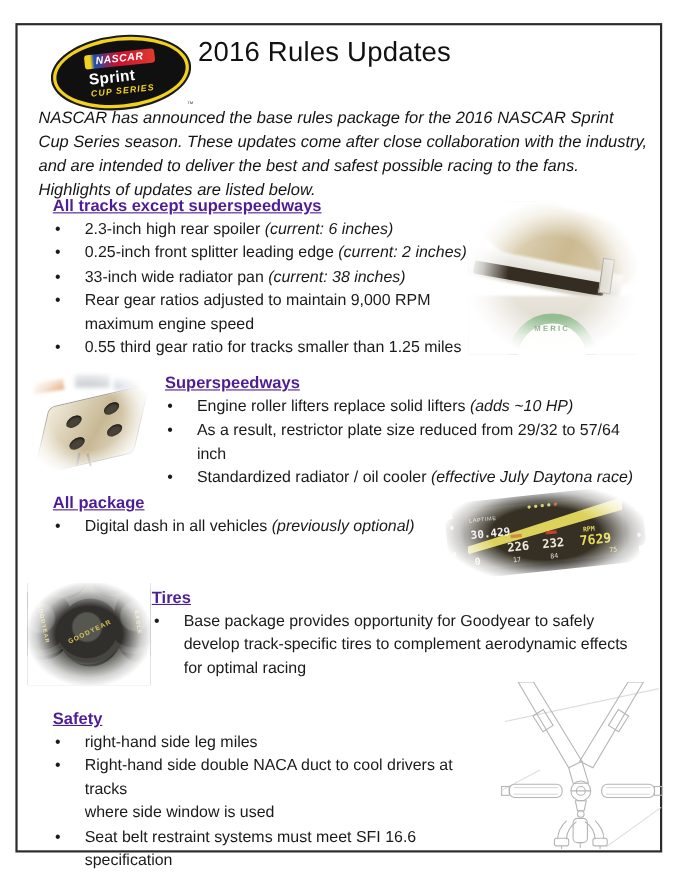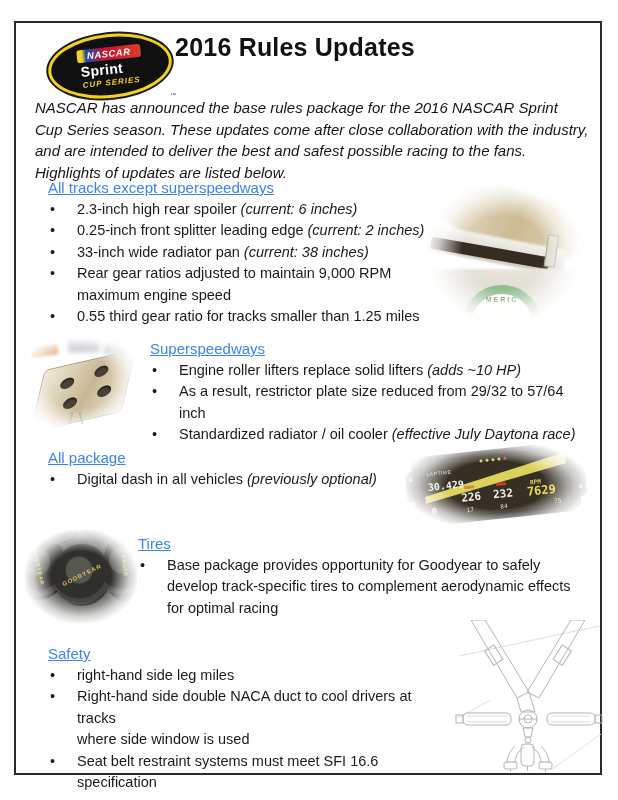--- a/index.html
+++ b/index.html
@@ -25,29 +25,29 @@
   }
   .nascar-bar span{color:#fff;font-weight:bold;font-style:italic;font-size:9.5px;letter-spacing:.5px;}
   .sprint-row{display:flex;align-items:center;gap:2px;margin-top:1px;}
   .sprint-row .nm{color:#fff;font-weight:bold;font-size:14px;letter-spacing:.3px;}
   .wing{width:15px;height:13px;
     background:conic-gradient(from 205deg at 0% 100%,transparent 0 8deg,#f2c81c 8deg 15deg,transparent 15deg 24deg,#f2c81c 24deg 31deg,transparent 31deg 40deg,#f2c81c 40deg 47deg,transparent 47deg);}
   .cup-series{color:#f2d21f;font-weight:bold;font-style:italic;font-size:8px;letter-spacing:1px;margin-top:1px;}
   .tm{position:absolute;right:-2px;bottom:0;font-size:6px;color:#555;}
   .page-title{
     position:absolute;left:170px;top:33px;width:250px;text-align:center;
-    font-size:25px;font-weight:bold;color:#111;letter-spacing:.2px;
+    font-size:25px;font-weight:normal;color:#111;letter-spacing:.2px;
   }
   .intro{
     position:absolute;left:35px;top:97px;width:554px;
     font-style:italic;font-size:15px;line-height:21.5px;color:#151515;
   }
   
   .section{position:absolute;}
-  .sec-heading{font-size:15px;font-weight:normal;text-decoration:underline;line-height:21.5px;color:#3b82f6;}
+  .sec-heading{font-size:15px;font-weight:bold;text-decoration:underline;line-height:21.5px;color:#4c1d95;}
   .bullet{display:flex;line-height:21.5px;font-size:14.5px;}
   .dot{width:27px;padding-left:2px;flex:none;}
   .btext{flex:1;}
   .note{font-style:italic;margin-left:4px;}
   .note:empty{margin-left:0;}
   #sec0{left:48px;top:177px;width:378px;}
   #sec1{left:150px;top:338px;width:440px;}
   #sec2{left:48px;top:447px;width:360px;}
   #sec3{left:138px;top:533px;width:452px;}
   #sec4{left:48px;top:643px;width:400px;}

